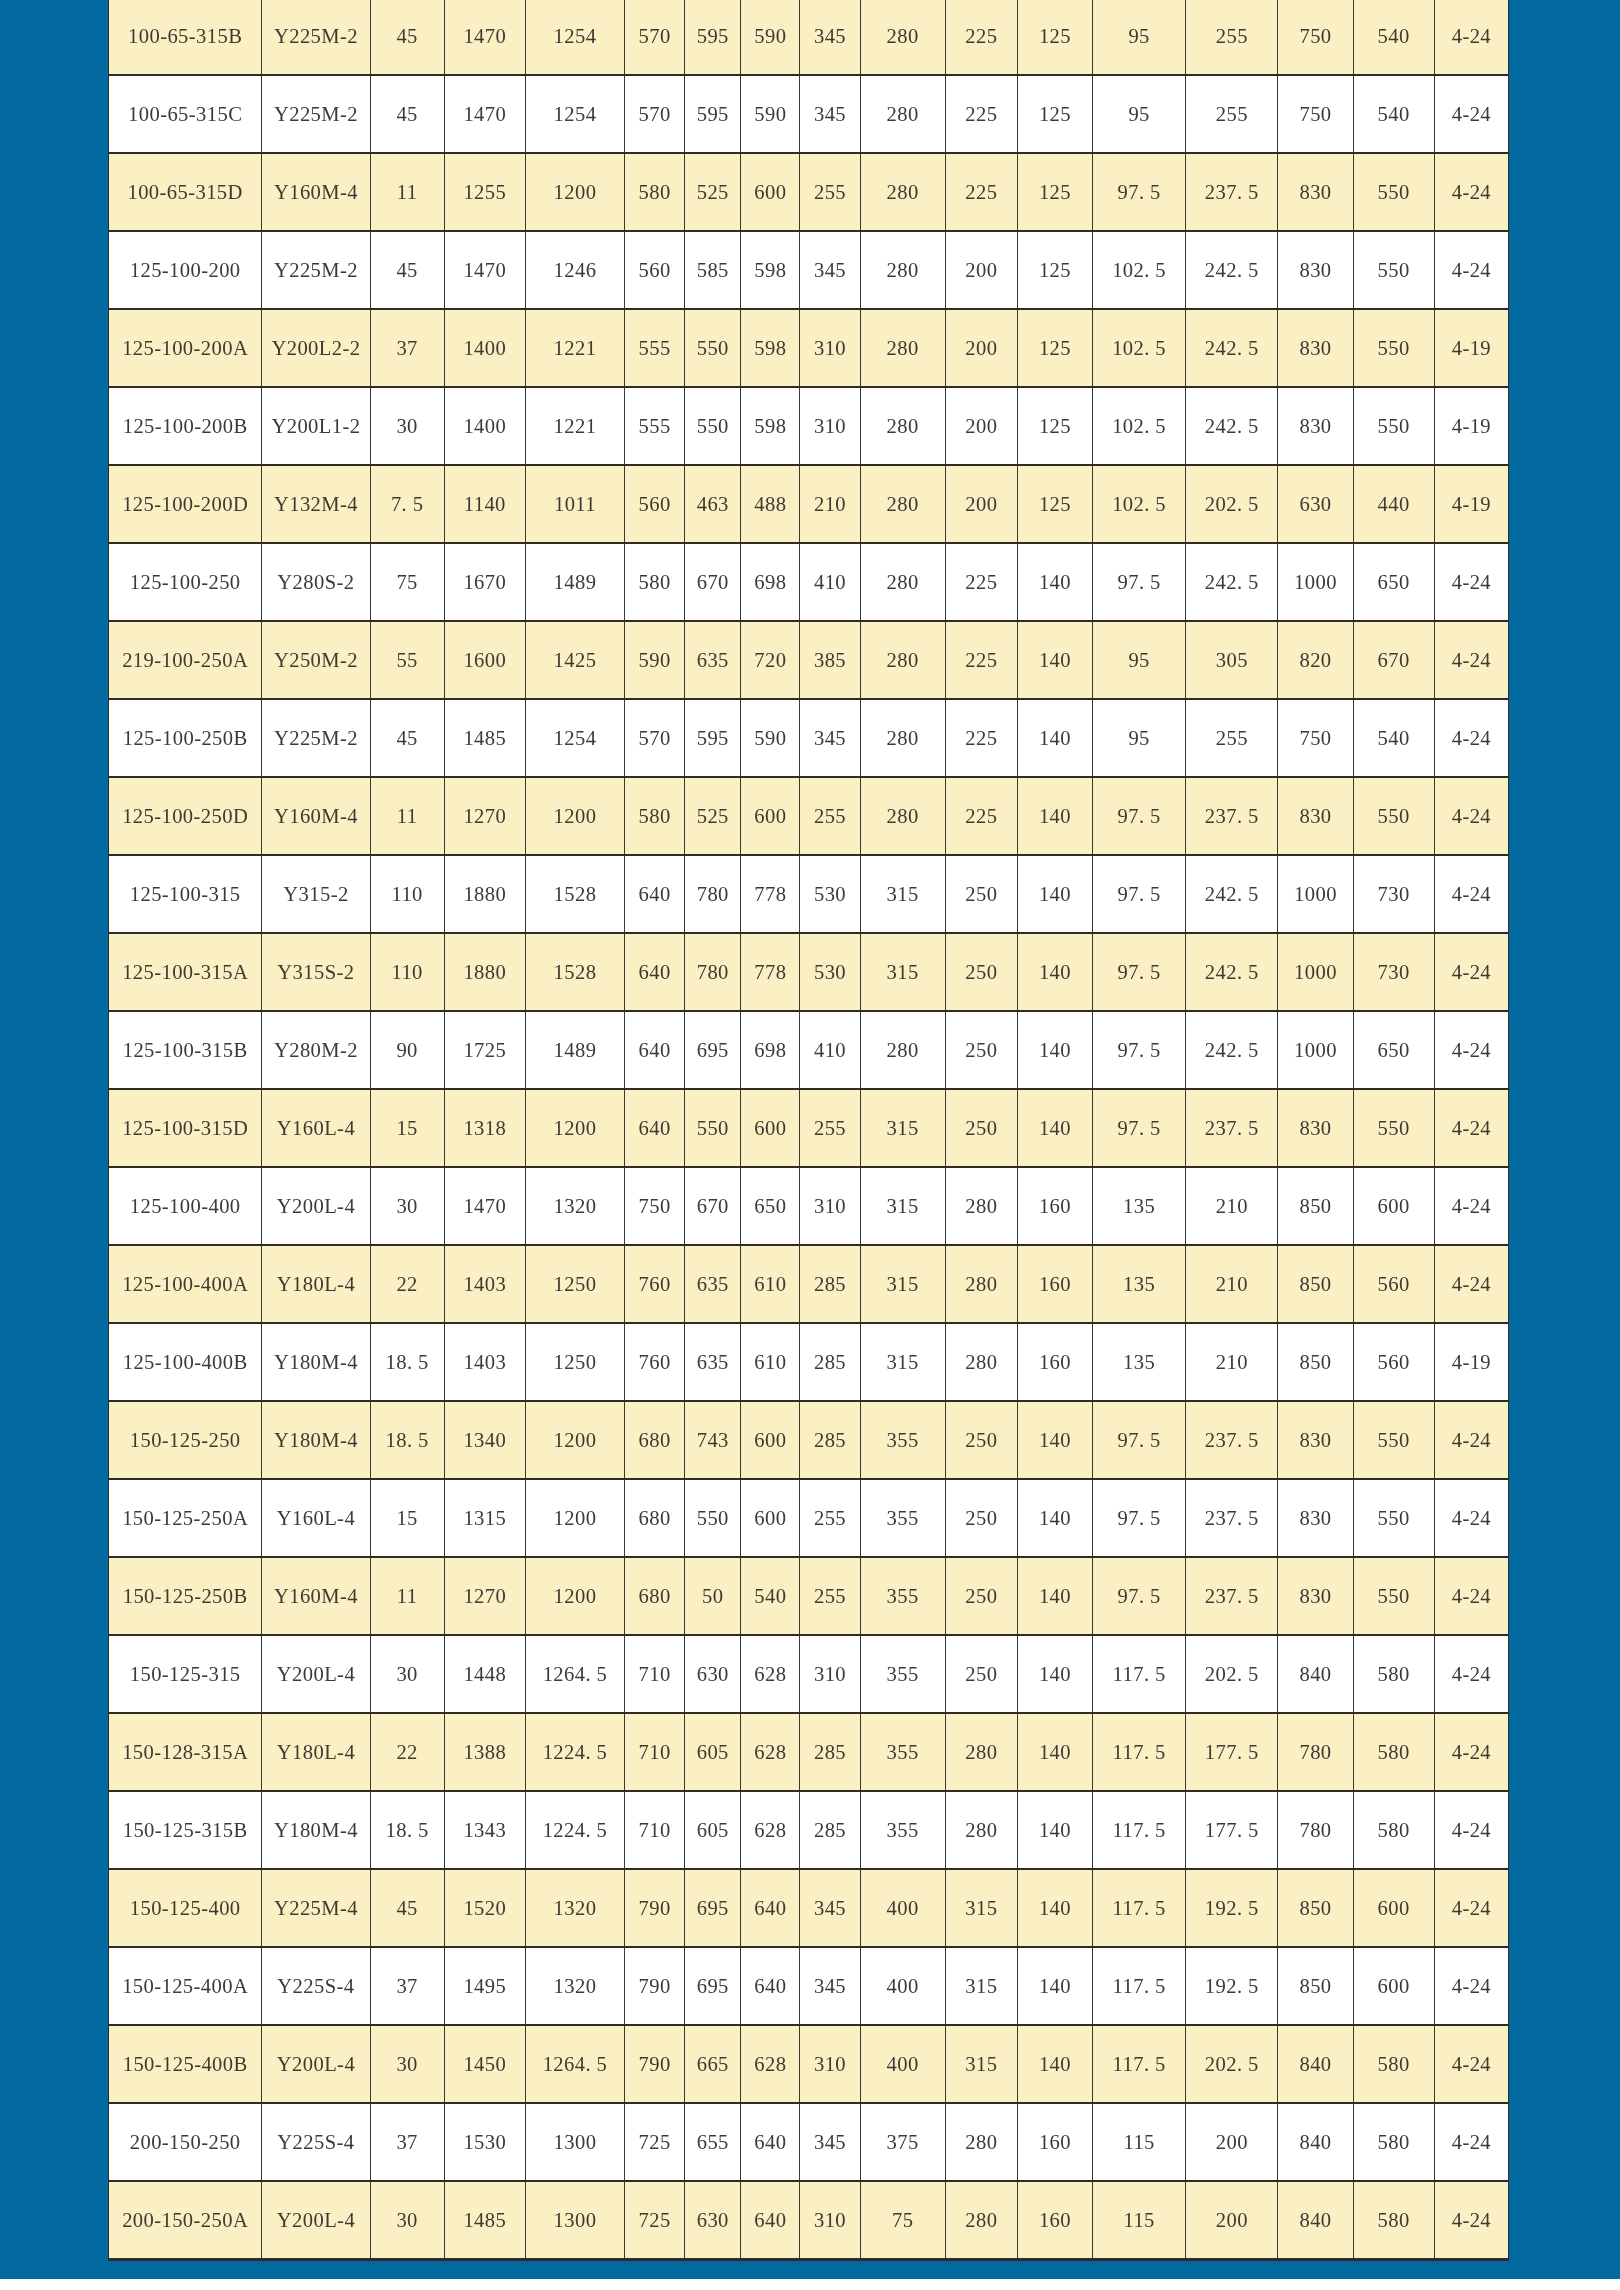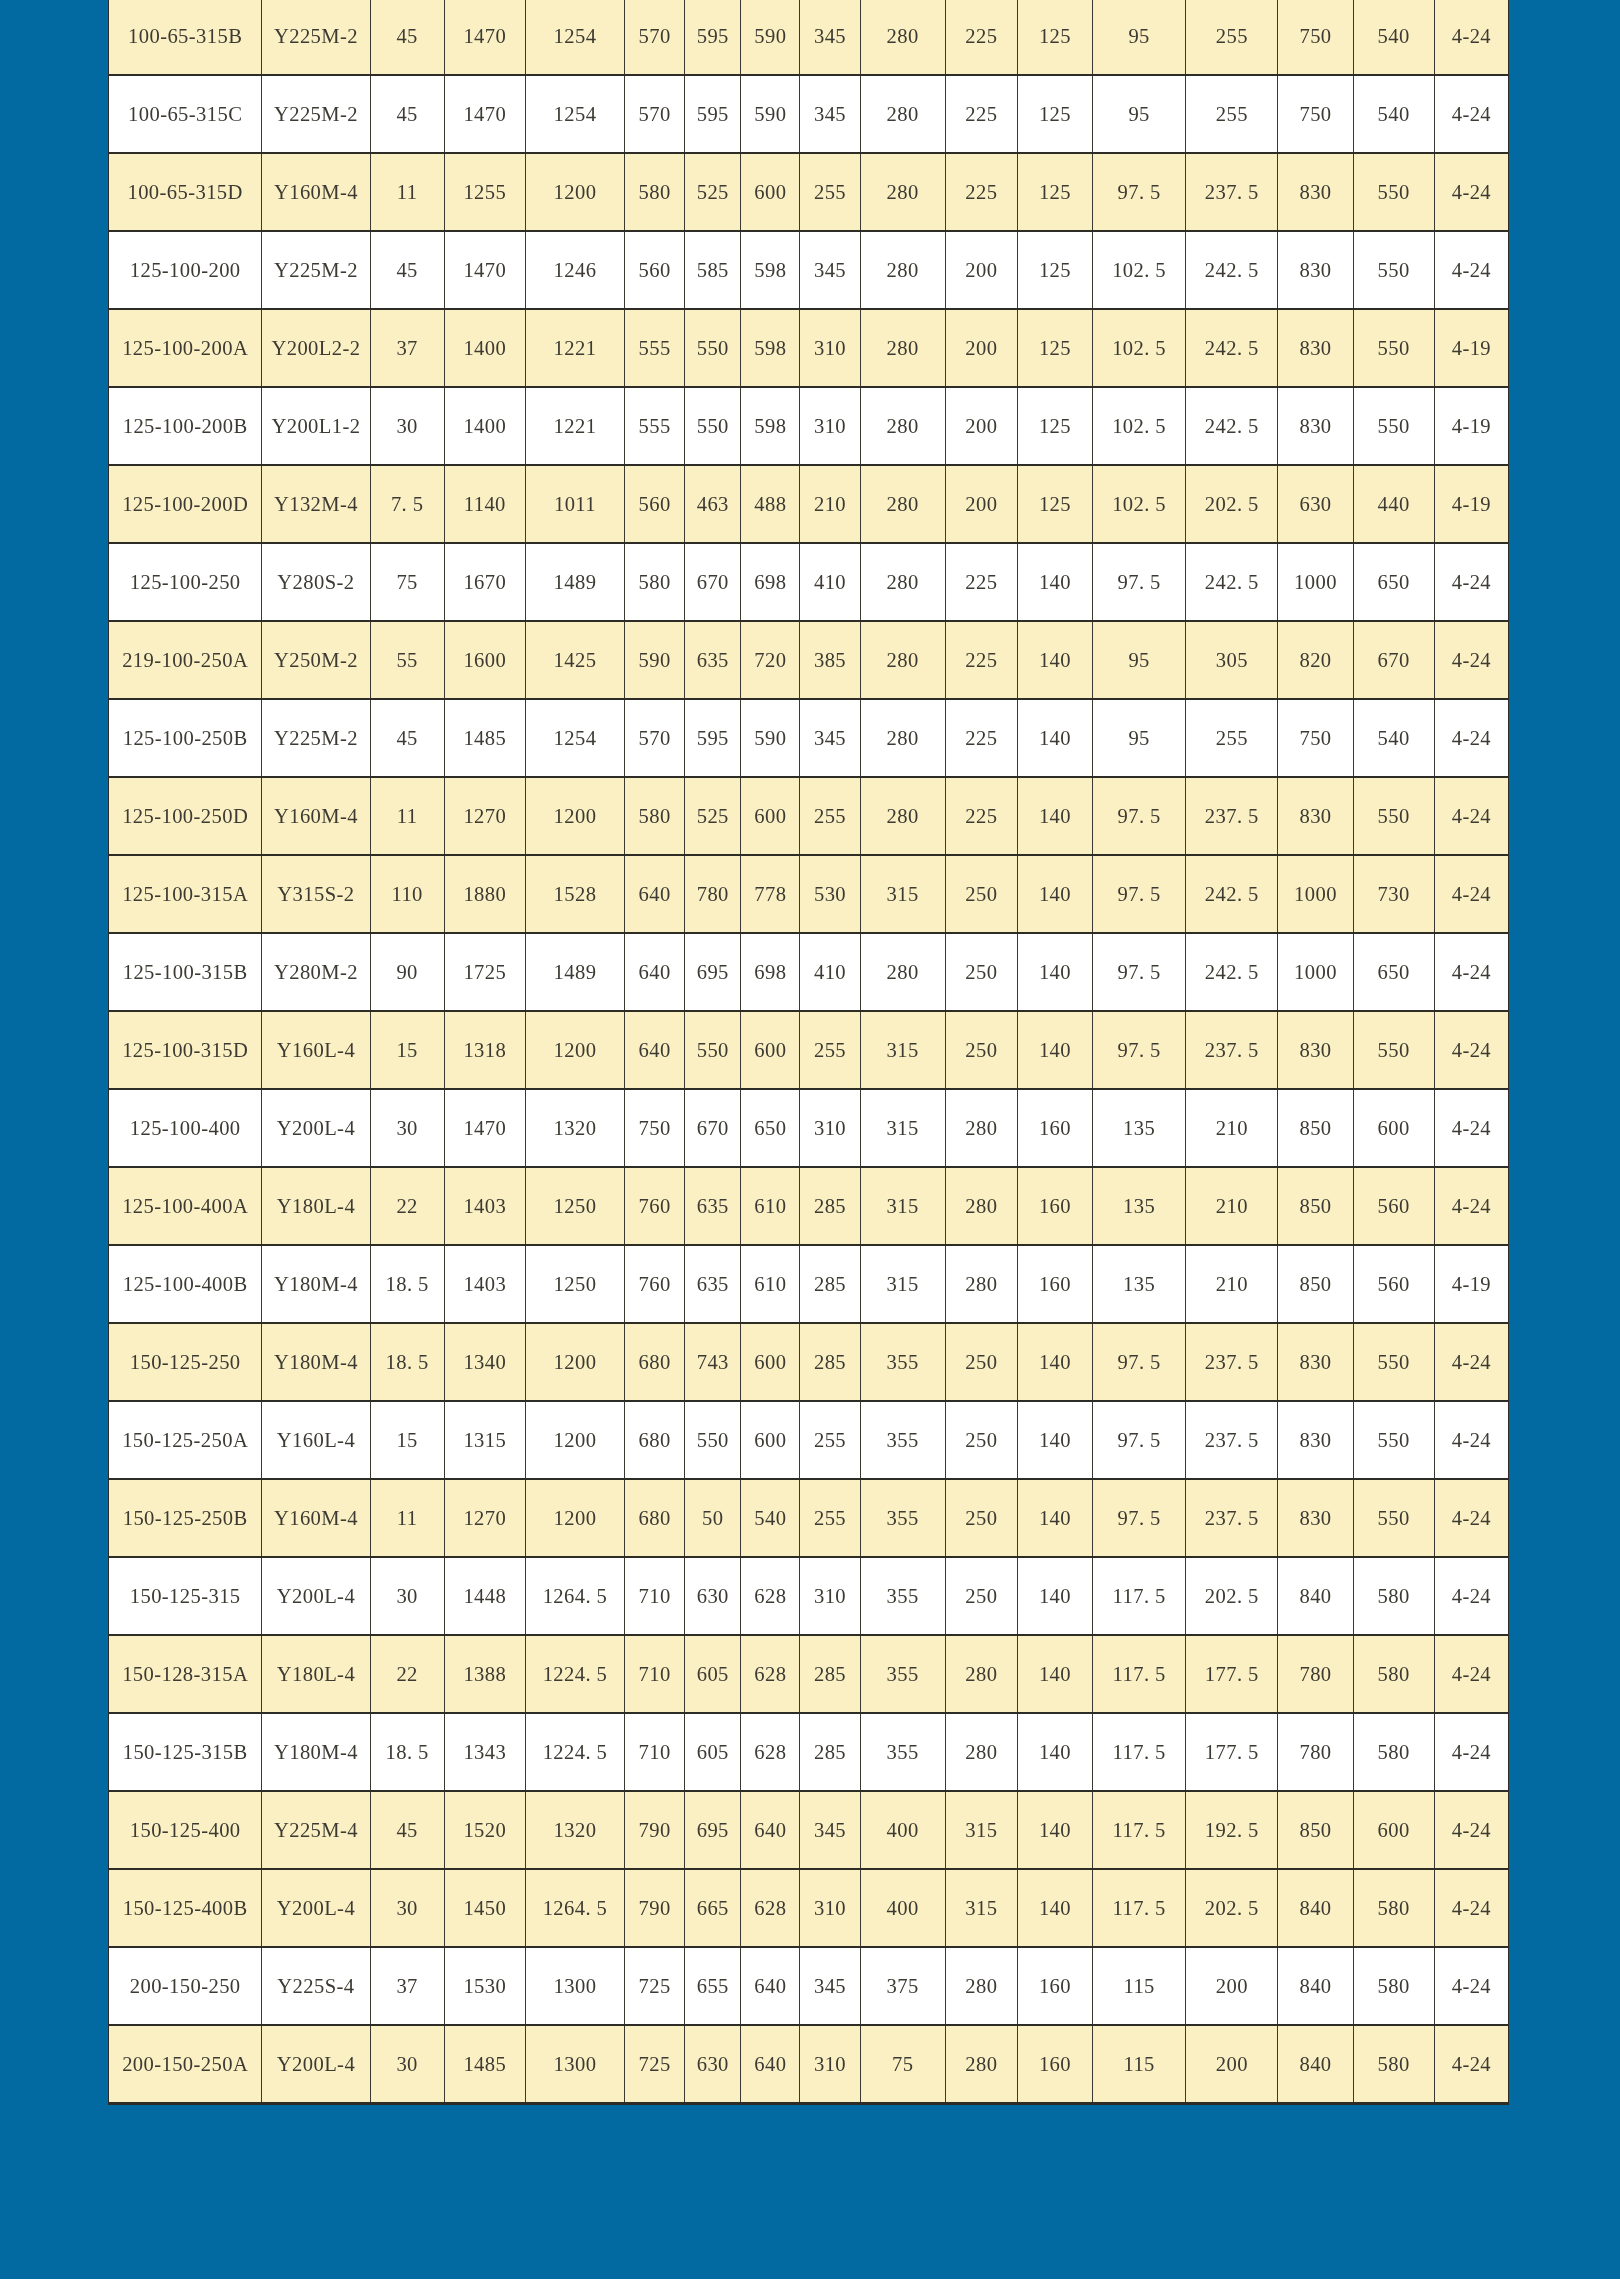--- a/index.html
+++ b/index.html
@@ -272,20 +272,39 @@
           <td>255</td>
           <td>280</td>
           <td>225</td>
           <td>140</td>
           <td>97. 5</td>
           <td>237. 5</td>
           <td>830</td>
           <td>550</td>
           <td>4-24</td>
         </tr>
+        <tr class="white">
+          <td>125-100-315</td>
+          <td>Y315-2</td>
+          <td>110</td>
+          <td>1880</td>
+          <td>1528</td>
+          <td>640</td>
+          <td>780</td>
+          <td>778</td>
+          <td>530</td>
+          <td>315</td>
+          <td>250</td>
+          <td>140</td>
+          <td>97. 5</td>
+          <td>242. 5</td>
+          <td>1000</td>
+          <td>730</td>
+          <td>4-24</td>
+        </tr>
         <tr class="cream">
           <td>125-100-315A</td>
           <td>Y315S-2</td>
           <td>110</td>
           <td>1880</td>
           <td>1528</td>
           <td>640</td>
           <td>780</td>
           <td>778</td>
           <td>530</td>
@@ -519,20 +538,39 @@
           <td>345</td>
           <td>400</td>
           <td>315</td>
           <td>140</td>
           <td>117. 5</td>
           <td>192. 5</td>
           <td>850</td>
           <td>600</td>
           <td>4-24</td>
         </tr>
+        <tr class="white">
+          <td>150-125-400A</td>
+          <td>Y225S-4</td>
+          <td>37</td>
+          <td>1495</td>
+          <td>1320</td>
+          <td>790</td>
+          <td>695</td>
+          <td>640</td>
+          <td>345</td>
+          <td>400</td>
+          <td>315</td>
+          <td>140</td>
+          <td>117. 5</td>
+          <td>192. 5</td>
+          <td>850</td>
+          <td>600</td>
+          <td>4-24</td>
+        </tr>
         <tr class="cream">
           <td>150-125-400B</td>
           <td>Y200L-4</td>
           <td>30</td>
           <td>1450</td>
           <td>1264. 5</td>
           <td>790</td>
           <td>665</td>
           <td>628</td>
           <td>310</td>

